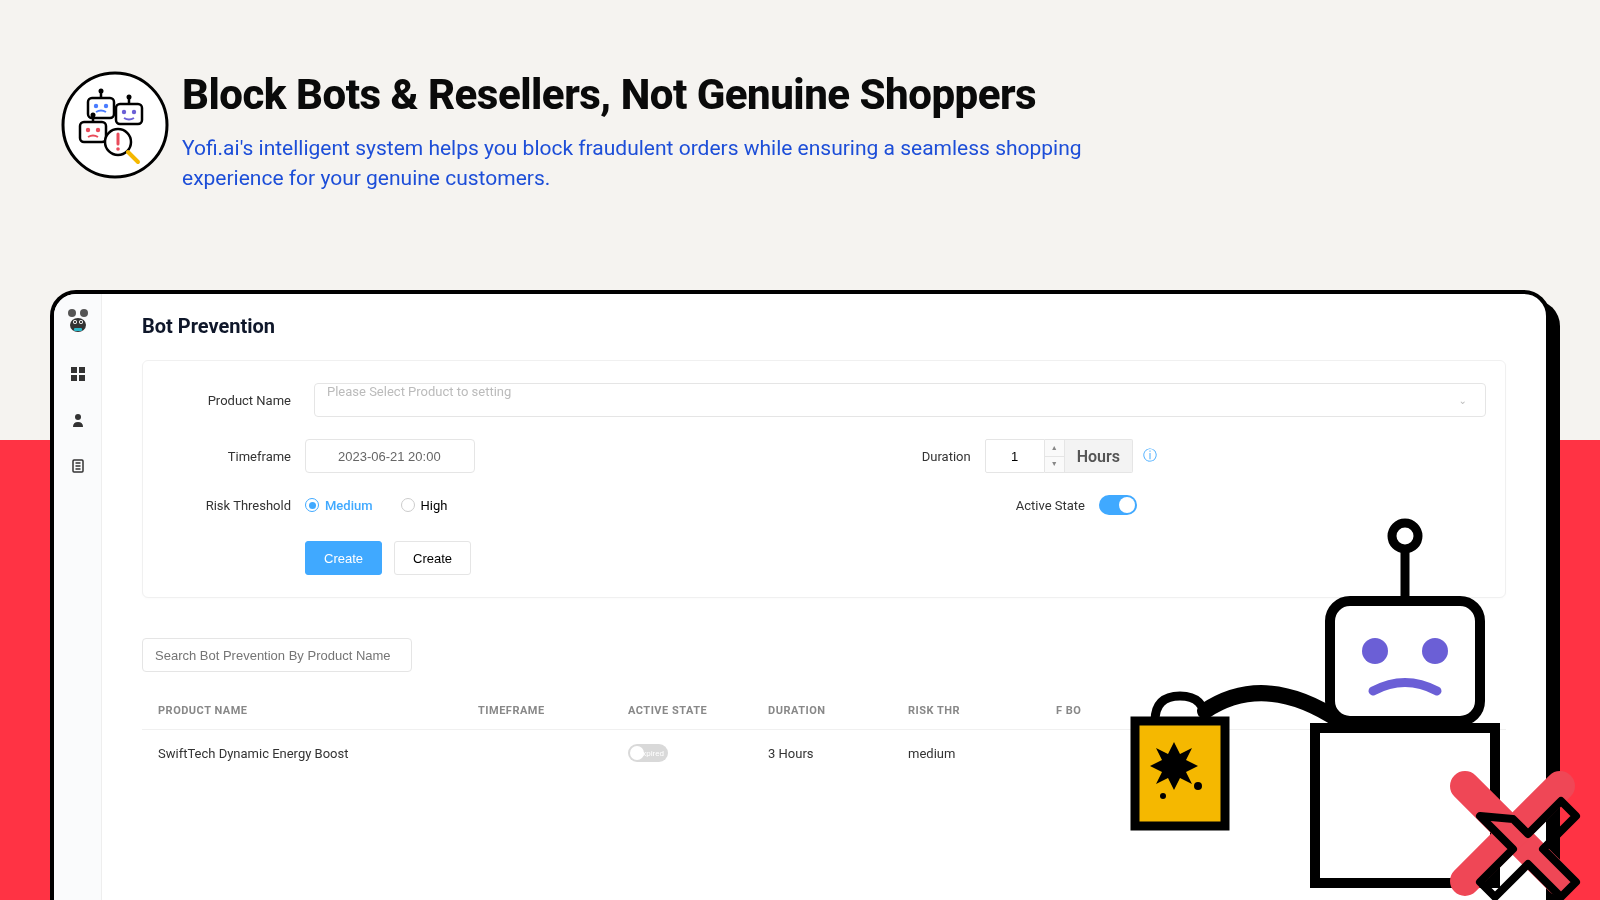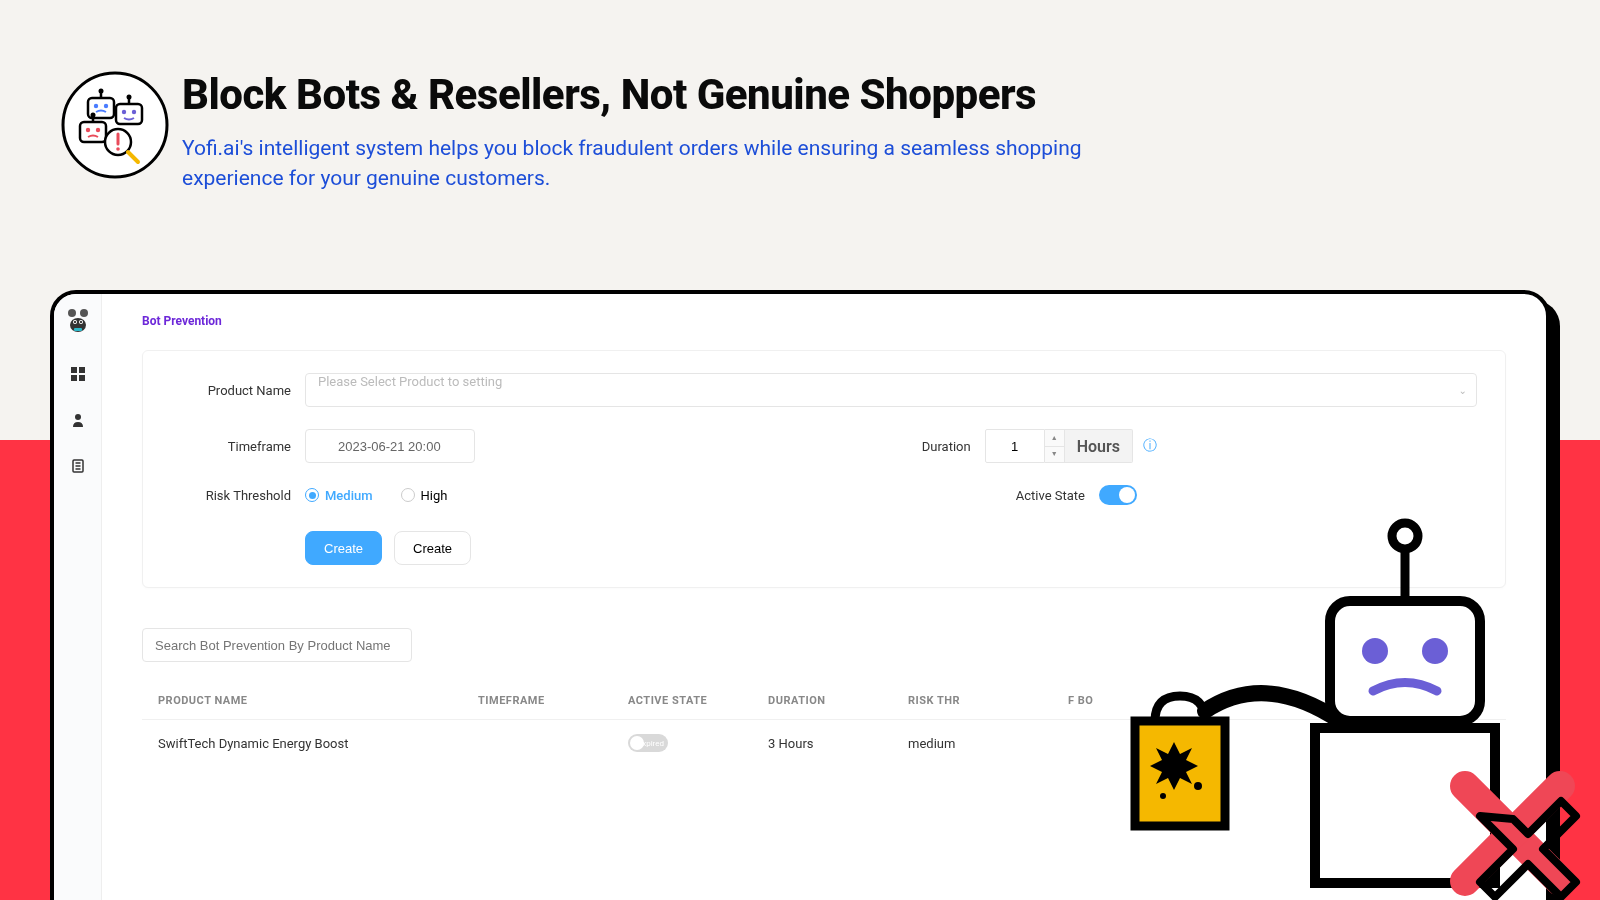--- a/index.html
+++ b/index.html
@@ -94,23 +94,23 @@
   align-items: center;
   justify-content: center;
   cursor: pointer;
 }
 .content {
   flex: 1;
   padding: 20px 0 0 40px;
   position: relative;
 }
 .page-title {
-  color: #6d28d9;
+  color: #0f172a;
   font-weight: 700;
-  font-size: 12px;
+  font-size: 20px;
   margin-bottom: 22px;
 }
 .card {
   background: #fff;
   border: 1px solid #f0f0f0;
   border-radius: 6px;
   padding: 22px 28px;
   margin-right: 40px;
   box-shadow: 0 1px 3px rgba(0,0,0,0.02);
 }
@@ -134,20 +134,21 @@
 .select-input {
   width: 100%;
   height: 34px;
   border: 1px solid #e5e5e5;
   border-radius: 4px;
   padding: 0 12px;
   font-size: 13px;
   color: #bbb;
   background: #fff;
   cursor: pointer;
+  margin-left: 9px;
 }
 .select-caret {
   position: absolute;
   right: 10px;
   top: 50%;
   transform: translateY(-50%);
   color: #bbb;
   font-size: 10px;
 }
 .row2 {
@@ -294,21 +295,21 @@
   border-radius: 50%;
 }
 .btn-row {
   display: flex;
   gap: 12px;
   margin-left: 134px;
 }
 .btn {
   height: 34px;
   padding: 0 18px;
-  border-radius: 8px;
+  border-radius: 3px;
   font-size: 13px;
   cursor: pointer;
   border: 1px solid #e5e5e5;
   background: #fff;
 }
 .btn.primary {
   background: #40a9ff;
   border-color: #40a9ff;
   color: #fff;
 }
@@ -334,21 +335,21 @@
   font-size: 11px;
   font-weight: 700;
   color: #888;
   letter-spacing: 0.5px;
   border-bottom: 1px solid #f0f0f0;
 }
 .col-name { width: 320px; }
 .col-time { width: 150px; }
 .col-active { width: 140px; }
 .col-dur { width: 140px; }
-.col-risk { width: 160px; }
+.col-risk { width: 148px; }
 .col-bot { width: 120px; }
 .trow {
   display: flex;
   padding: 14px 16px;
   font-size: 13px;
   color: #333;
   align-items: center;
 }
 .pill-expired {
   width: 40px;

